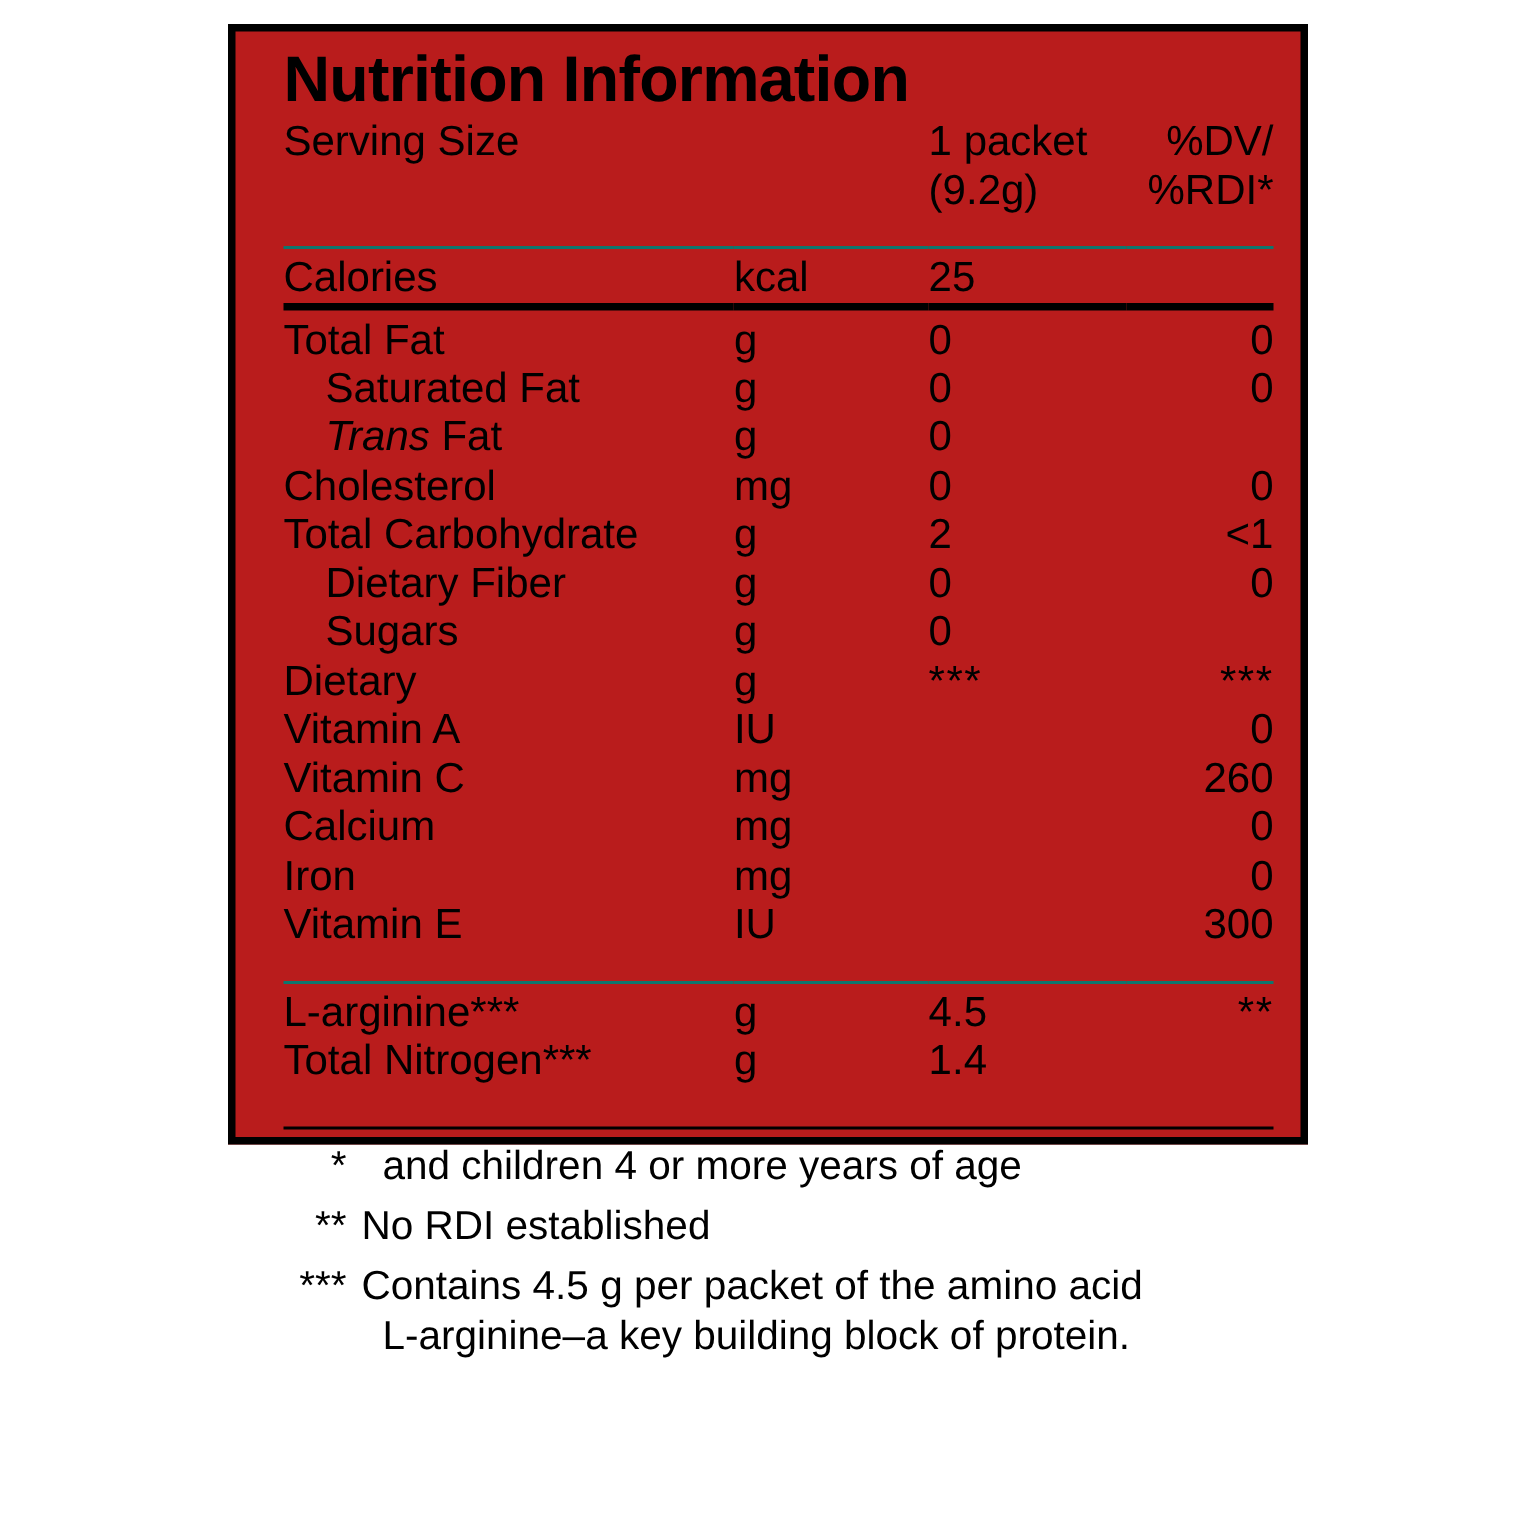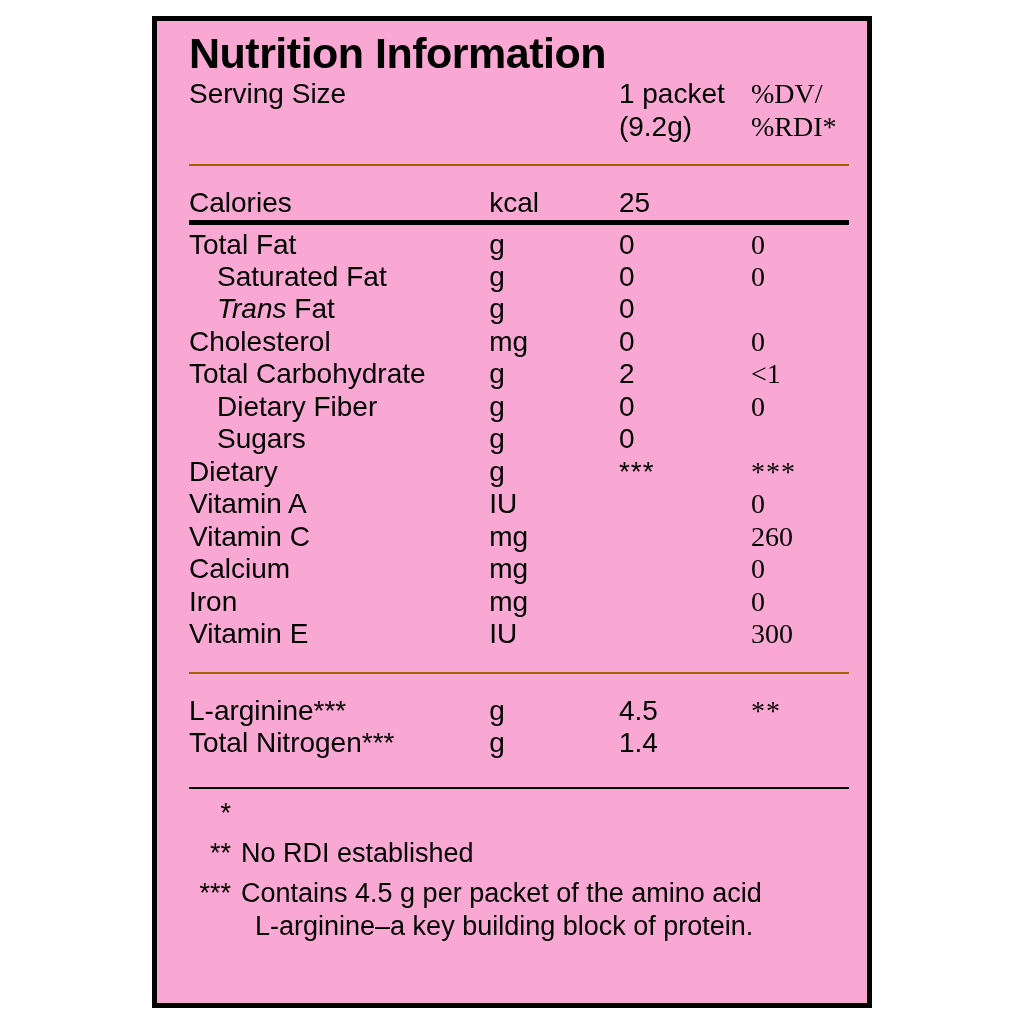--- a/index.html
+++ b/index.html
@@ -13,24 +13,24 @@
     font-family: "Liberation Sans", sans-serif;
     color: #000000;
     overflow: hidden;
   }
 
   #panel {
     position: absolute;
     left: 152px;
     top: 16px;
     width: 720px;
-    height: 992px;
+    height: 747px;
     border: 5px solid #000000;
     box-sizing: border-box;
-    background: #f9a8d4;
+    background: #b91c1c;
   }
 
   #inner {
     position: absolute;
     left: 32px;
     top: 10px;
     width: 660px;
   }
 
   .title {
@@ -51,32 +51,32 @@
   table.nut td {
     padding: 0;
     vertical-align: top;
     white-space: nowrap;
   }
 
   
   .c-name  { width: 282px; }
   .c-unit  { width: 142px; }
   .c-amt   { width: 136px; text-align: left; }
-  .c-dv    { width: 100px; text-align: left; font-family: Liberation Serif, serif; }
+  .c-dv    { width: 100px; text-align: right; }
 
   .indent  { padding-left: 28px !important; }
   .italic-trans { font-style: italic; }
 
   tr.rule-thick > td {
     border-top: 5px solid #000000;
     padding-top: 4px;
   }
   tr.rule-thin > td {
-    border-top: 2px solid #a16207;
-    padding-top: 21px;
+    border-top: 2px solid #0f766e;
+    padding-top: 3px;
     margin-left: 20px;
   }
   tr.spacer-after > td { padding-bottom: 21px; }
 
   .hdr-sub { font-size: 28px; }
 
   .stars { letter-spacing: 1px; }
 
   
   .footnotes {
@@ -223,20 +223,21 @@
           <td class="c-amt">1.4</td>
           <td class="c-dv"></td>
         </tr>
       </tbody>
     </table>
 
     <div class="footnotes">
       <div class="fn">
         <div class="fn-mark">*</div>
         <div class="fn-text">
+          <span class="l2">and children 4 or more years of age</span>
         </div>
       </div>
       <div class="fn">
         <div class="fn-mark">**</div>
         <div class="fn-text">
           <span>No RDI established</span>
         </div>
       </div>
       <div class="fn">
         <div class="fn-mark">***</div>

